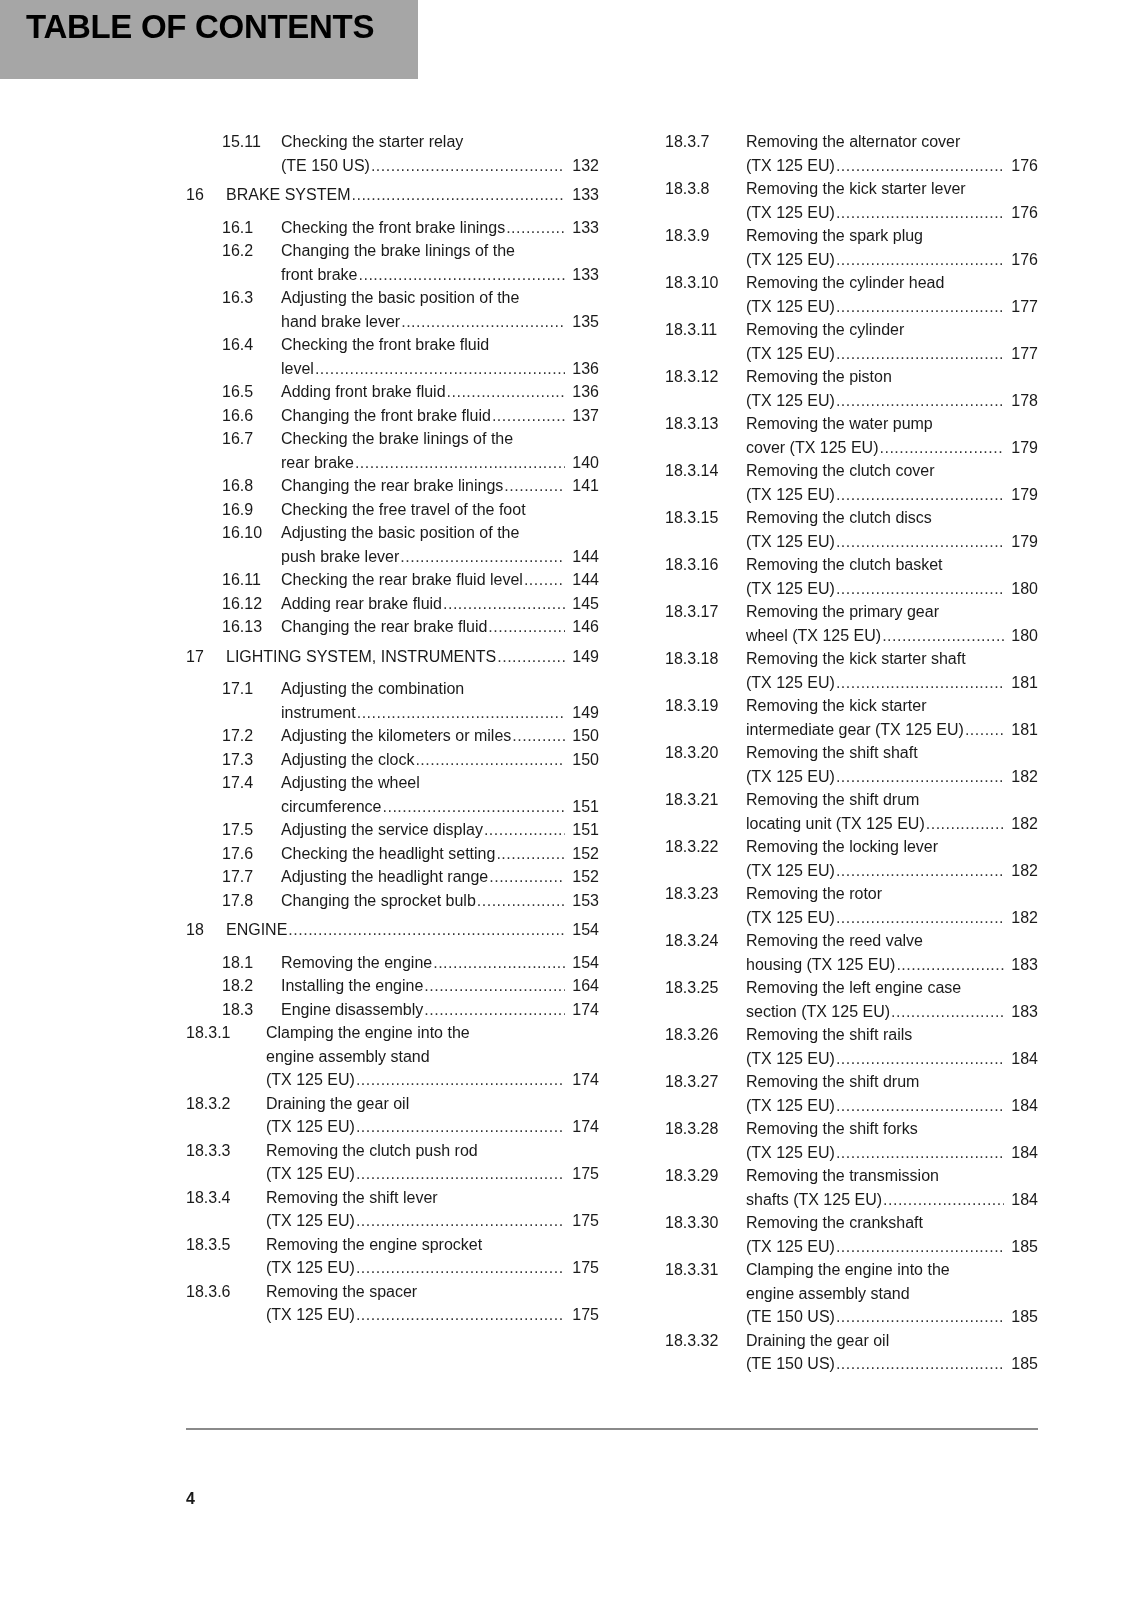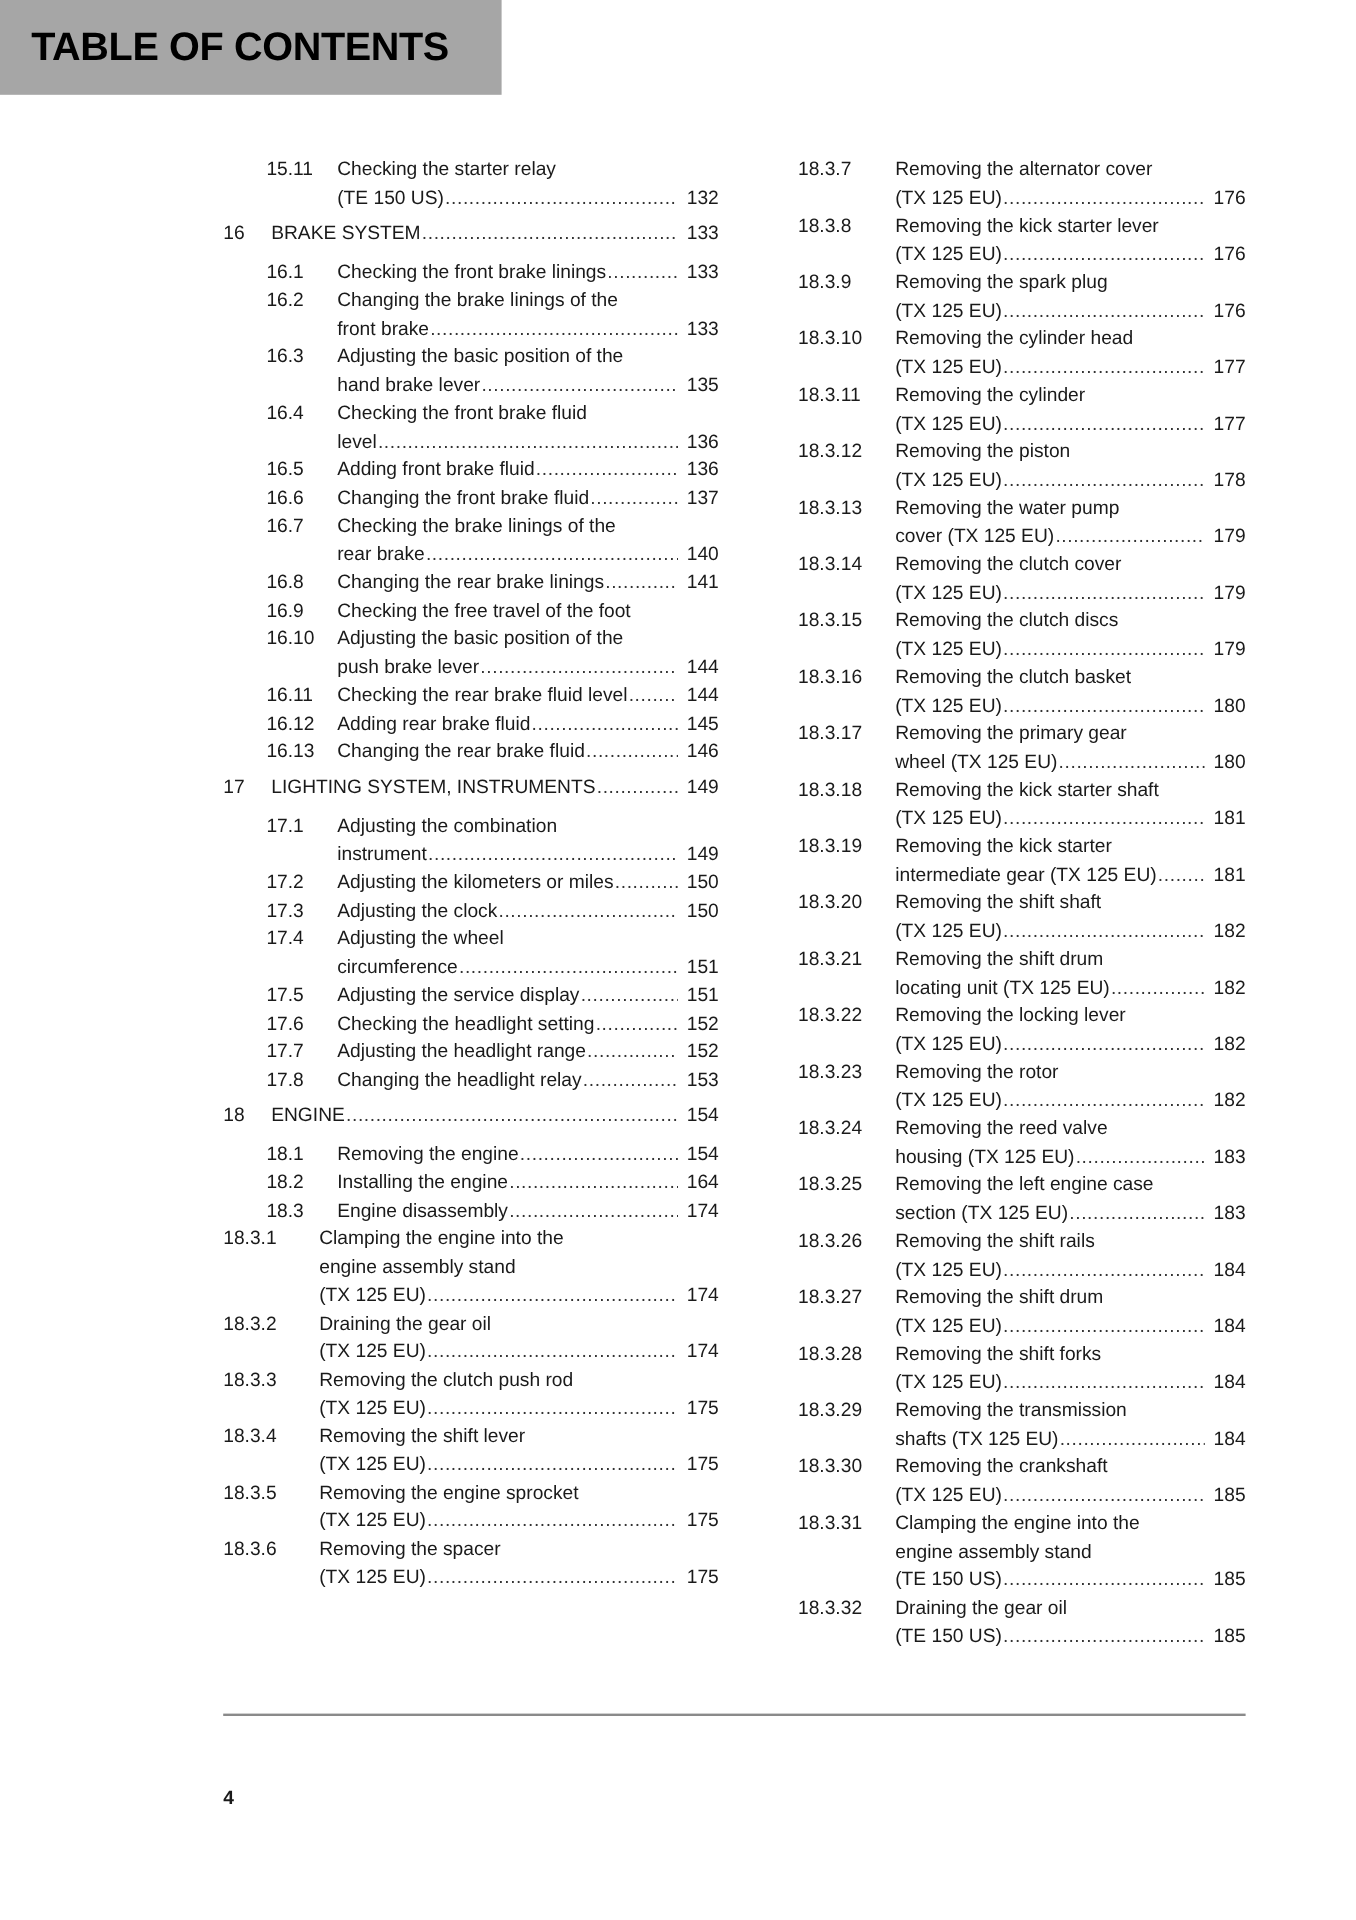--- a/index.html
+++ b/index.html
@@ -6,21 +6,21 @@
     body {
       width: 1130px; height: 1600px; background: #ffffff; position: relative;
       font-family: "Liberation Sans", "DejaVu Sans", sans-serif; color: #1a1a1a;
       overflow: hidden;
     }
     .header-band {
       position: absolute; left: 0; top: 0; width: 418px; height: 79px;
       background: #a6a6a6;
     }
     .header-title {
-      position: absolute; left: 26px; top: 20px; margin: 0;
+      position: absolute; left: 26px; top: 8px; margin: 0;
       font-size: 33px; font-weight: bold; color: #000; letter-spacing: -0.3px;
     }
     .col { position: absolute; top: 130px; font-size: 16px; line-height: 23.5px; }
     .col-left { left: 186px; width: 413px; }
     .col-right { left: 665px; width: 373px; }
     .chapter { display: flex; margin: 6px 0 9px 0; }
     .chapter .num { width: 40px; flex: none; }
     .entry { display: flex; }
     .entry .num { flex: none; }
     .col-left .entry.l2 .num { width: 59px; margin-left: 36px; }
@@ -282,21 +282,21 @@
           <span class="txt">Adjusting the headlight range</span>
           <span class="leader"></span>
           <span class="page">152</span>
         </div>
       </div>
     </div>
     <div class="entry l2">
       <span class="num">17.8</span>
       <div class="body">
         <div class="lastline">
-          <span class="txt">Changing the headlight relay</span>
+          <span class="txt">Changing the sprocket bulb</span>
           <span class="leader"></span>
           <span class="page">153</span>
         </div>
       </div>
     </div>
     <div class="chapter">
       <span class="num">18</span>
       <span class="body lastline">
         <span class="txt">ENGINE</span>
         <span class="leader"></span>

